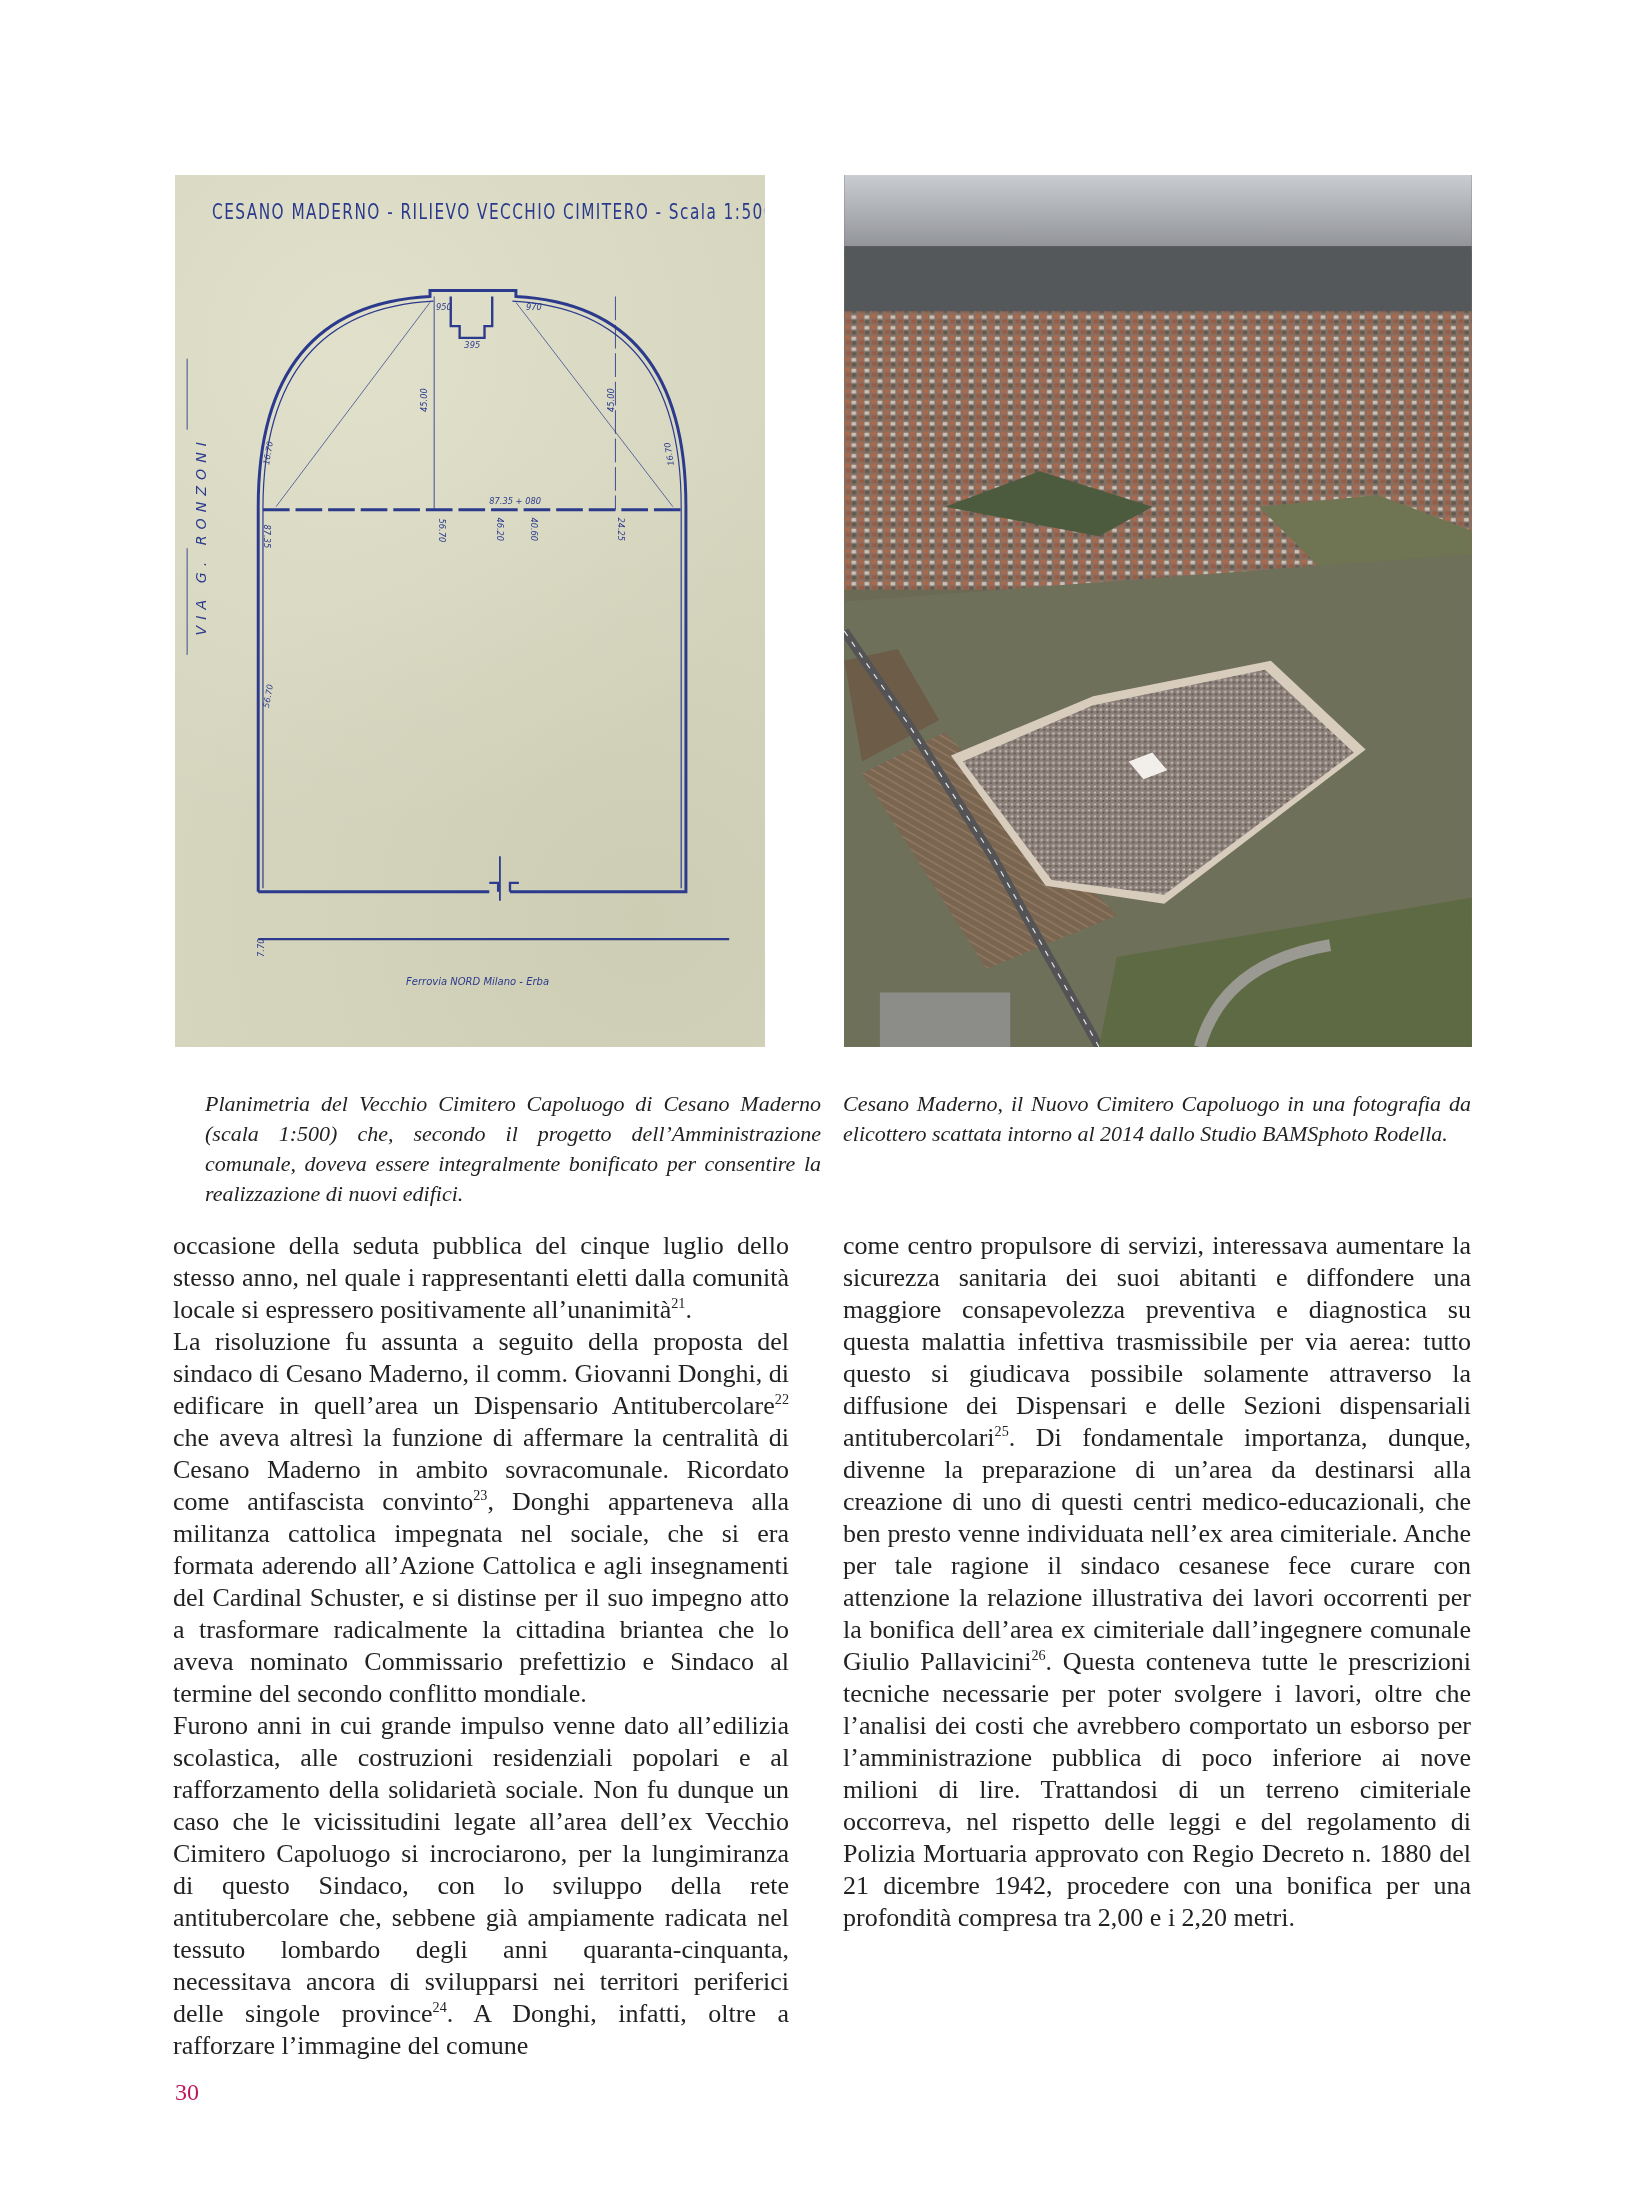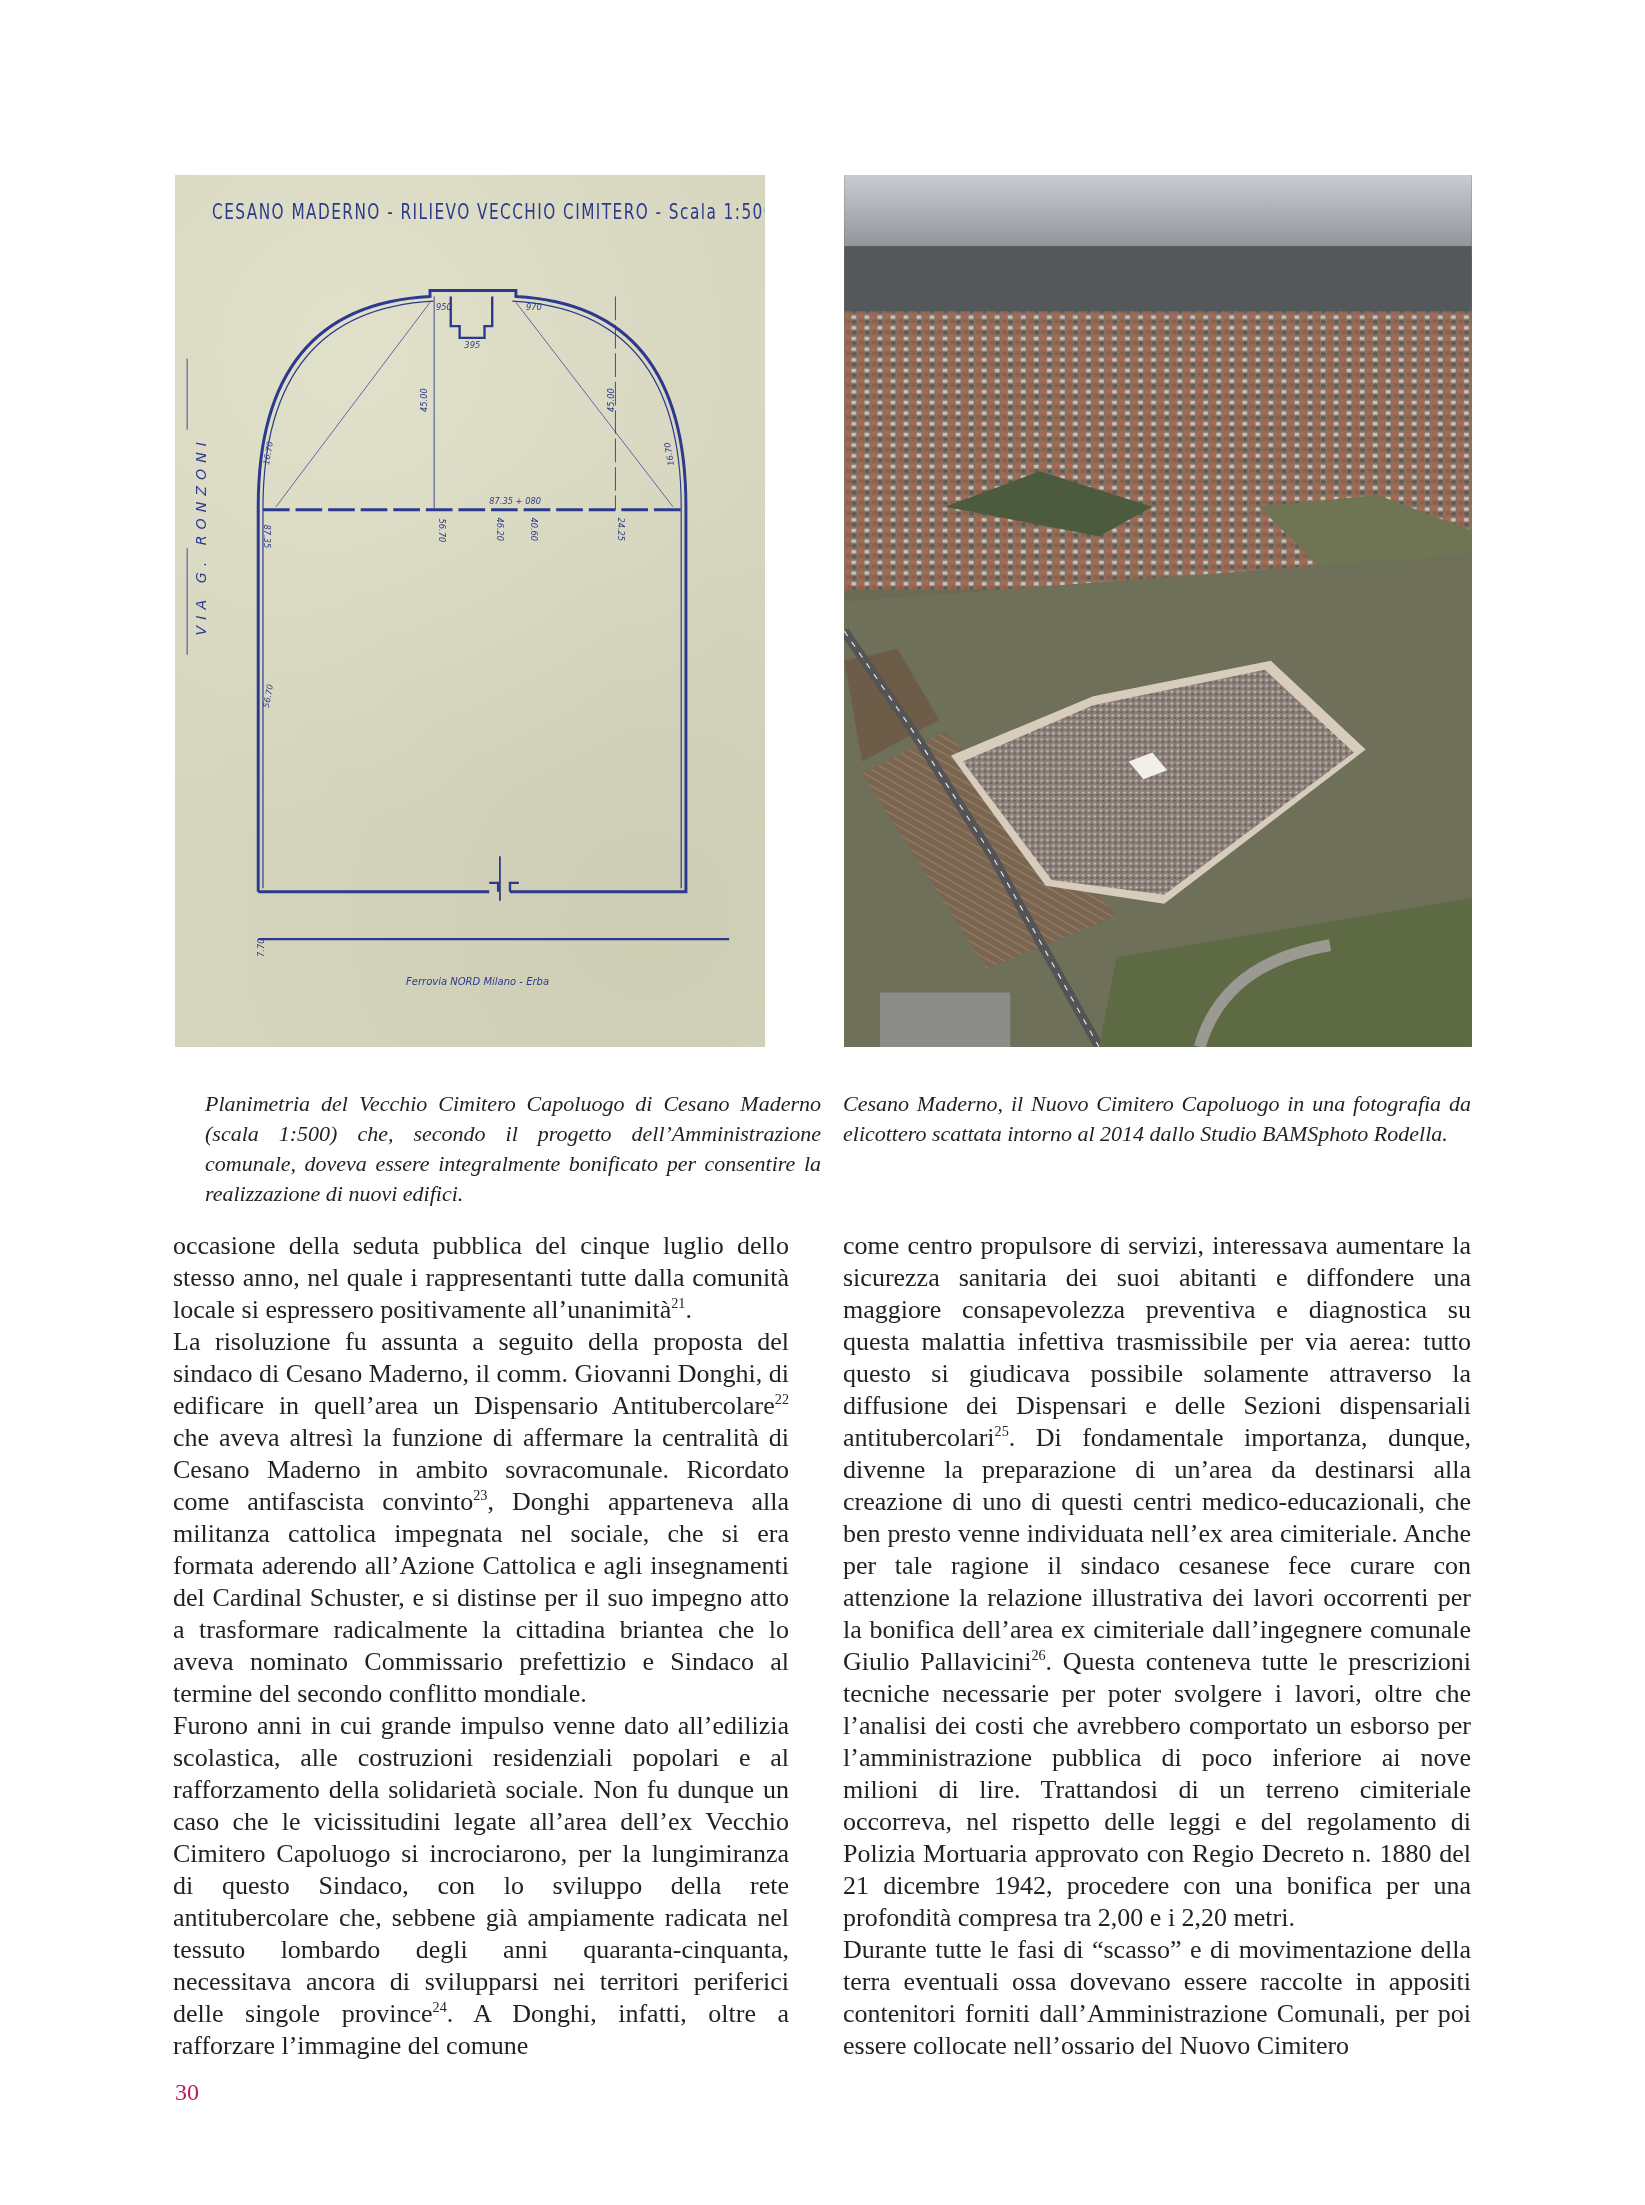--- a/index.html
+++ b/index.html
@@ -131,24 +131,23 @@
     <polygon points="460,1320 1059,1220 1059,1472 430,1472" fill="#5e6a44"></polygon>
     <path d="M600,1472 Q640,1330 820,1300" fill="none" stroke="#9a9a92" stroke-width="20"></path>
     <rect x="60" y="1380" width="220" height="92" fill="#8c8c88"></rect>
   </svg>
 </div>
 
 <div id="cap-left" class="caption">Planimetria del Vecchio Cimitero Capoluogo di Cesano Maderno (scala 1:500) che, secondo il progetto dell’Amministrazione comunale, doveva essere integralmente bonificato per consentire la realizzazione di nuovi edifici.</div>
 <div id="cap-right" class="caption">Cesano Maderno, il Nuovo Cimitero Capoluogo in una fotografia da elicottero scattata intorno al 2014 dallo Studio BAMSphoto Rodella.</div>
 
 <div id="col-left" class="col">
-  <p><span>occasione della seduta pubblica del cinque luglio dello stesso anno, nel quale i rappresentanti tutte dalla comunità locale si espressero positivamente all’unanimità</span><sup>21</sup><span>.</span></p>
+  <p><span>occasione della seduta pubblica del cinque luglio dello stesso anno, nel quale i rappresentanti eletti dalla comunità locale si espressero positivamente all’unanimità</span><sup>21</sup><span>.</span></p>
   <p><span>La risoluzione fu assunta a seguito della proposta del sindaco di Cesano Maderno, il comm. Giovanni Donghi, di edificare in quell’area un Dispensario Antitubercolare</span><sup>22</sup><span> che aveva altresì la funzione di affermare la centralità di Cesano Maderno in ambito sovracomunale. Ricordato come antifascista convinto</span><sup>23</sup><span>, Donghi apparteneva alla militanza cattolica impegnata nel sociale, che si era formata aderendo all’Azione Cattolica e agli insegnamenti del Cardinal Schuster, e si distinse per il suo impegno atto a trasformare radicalmente la cittadina briantea che lo aveva nominato Commissario prefettizio e Sindaco al termine del secondo conflitto mondiale.</span></p>
   <p><span>Furono anni in cui grande impulso venne dato all’edilizia scolastica, alle costruzioni residenziali popolari e al rafforzamento della solidarietà sociale. Non fu dunque un caso che le vicissitudini legate all’area dell’ex Vecchio Cimitero Capoluogo si incrociarono, per la lungimiranza di questo Sindaco, con lo sviluppo della rete antitubercolare che, sebbene già ampiamente radicata nel tessuto lombardo degli anni quaranta-cinquanta, necessitava ancora di svilupparsi nei territori periferici delle singole province</span><sup>24</sup><span>. A Donghi, infatti, oltre a rafforzare l’immagine del comune</span></p>
 </div>
 
 <div id="col-right" class="col">
   <p><span>come centro propulsore di servizi, interessava aumentare la sicurezza sanitaria dei suoi abitanti e diffondere una maggiore consapevolezza preventiva e diagnostica su questa malattia infettiva trasmissibile per via aerea: tutto questo si giudicava possibile solamente attraverso la diffusione dei Dispensari e delle Sezioni dispensariali antitubercolari</span><sup>25</sup><span>. Di fondamentale importanza, dunque, divenne la preparazione di un’area da destinarsi alla creazione di uno di questi centri medico-educazionali, che ben presto venne individuata nell’ex area cimiteriale. Anche per tale ragione il sindaco cesanese fece curare con attenzione la relazione illustrativa dei lavori occorrenti per la bonifica dell’area ex cimiteriale dall’ingegnere comunale Giulio Pallavicini</span><sup>26</sup><span>. Questa conteneva tutte le prescrizioni tecniche necessarie per poter svolgere i lavori, oltre che l’analisi dei costi che avrebbero comportato un esborso per l’amministrazione pubblica di poco inferiore ai nove milioni di lire. Trattandosi di un terreno cimiteriale occorreva, nel rispetto delle leggi e del regolamento di Polizia Mortuaria approvato con Regio Decreto n. 1880 del 21 dicembre 1942, procedere con una bonifica per una profondità compresa tra 2,00 e i 2,20 metri.</span></p>
-  <p>Durante tutte le fasi di “scasso” e di movimentazione della terra eventuali ossa dovevano essere raccolte in appositi contenitori forniti dall’Amministrazione Comunali, per poi essere collocate nell’ossario del Nuovo Cimitero</p>
 </div>
 
 <div class="page-num">30</div>
 
 
 </body></html>

